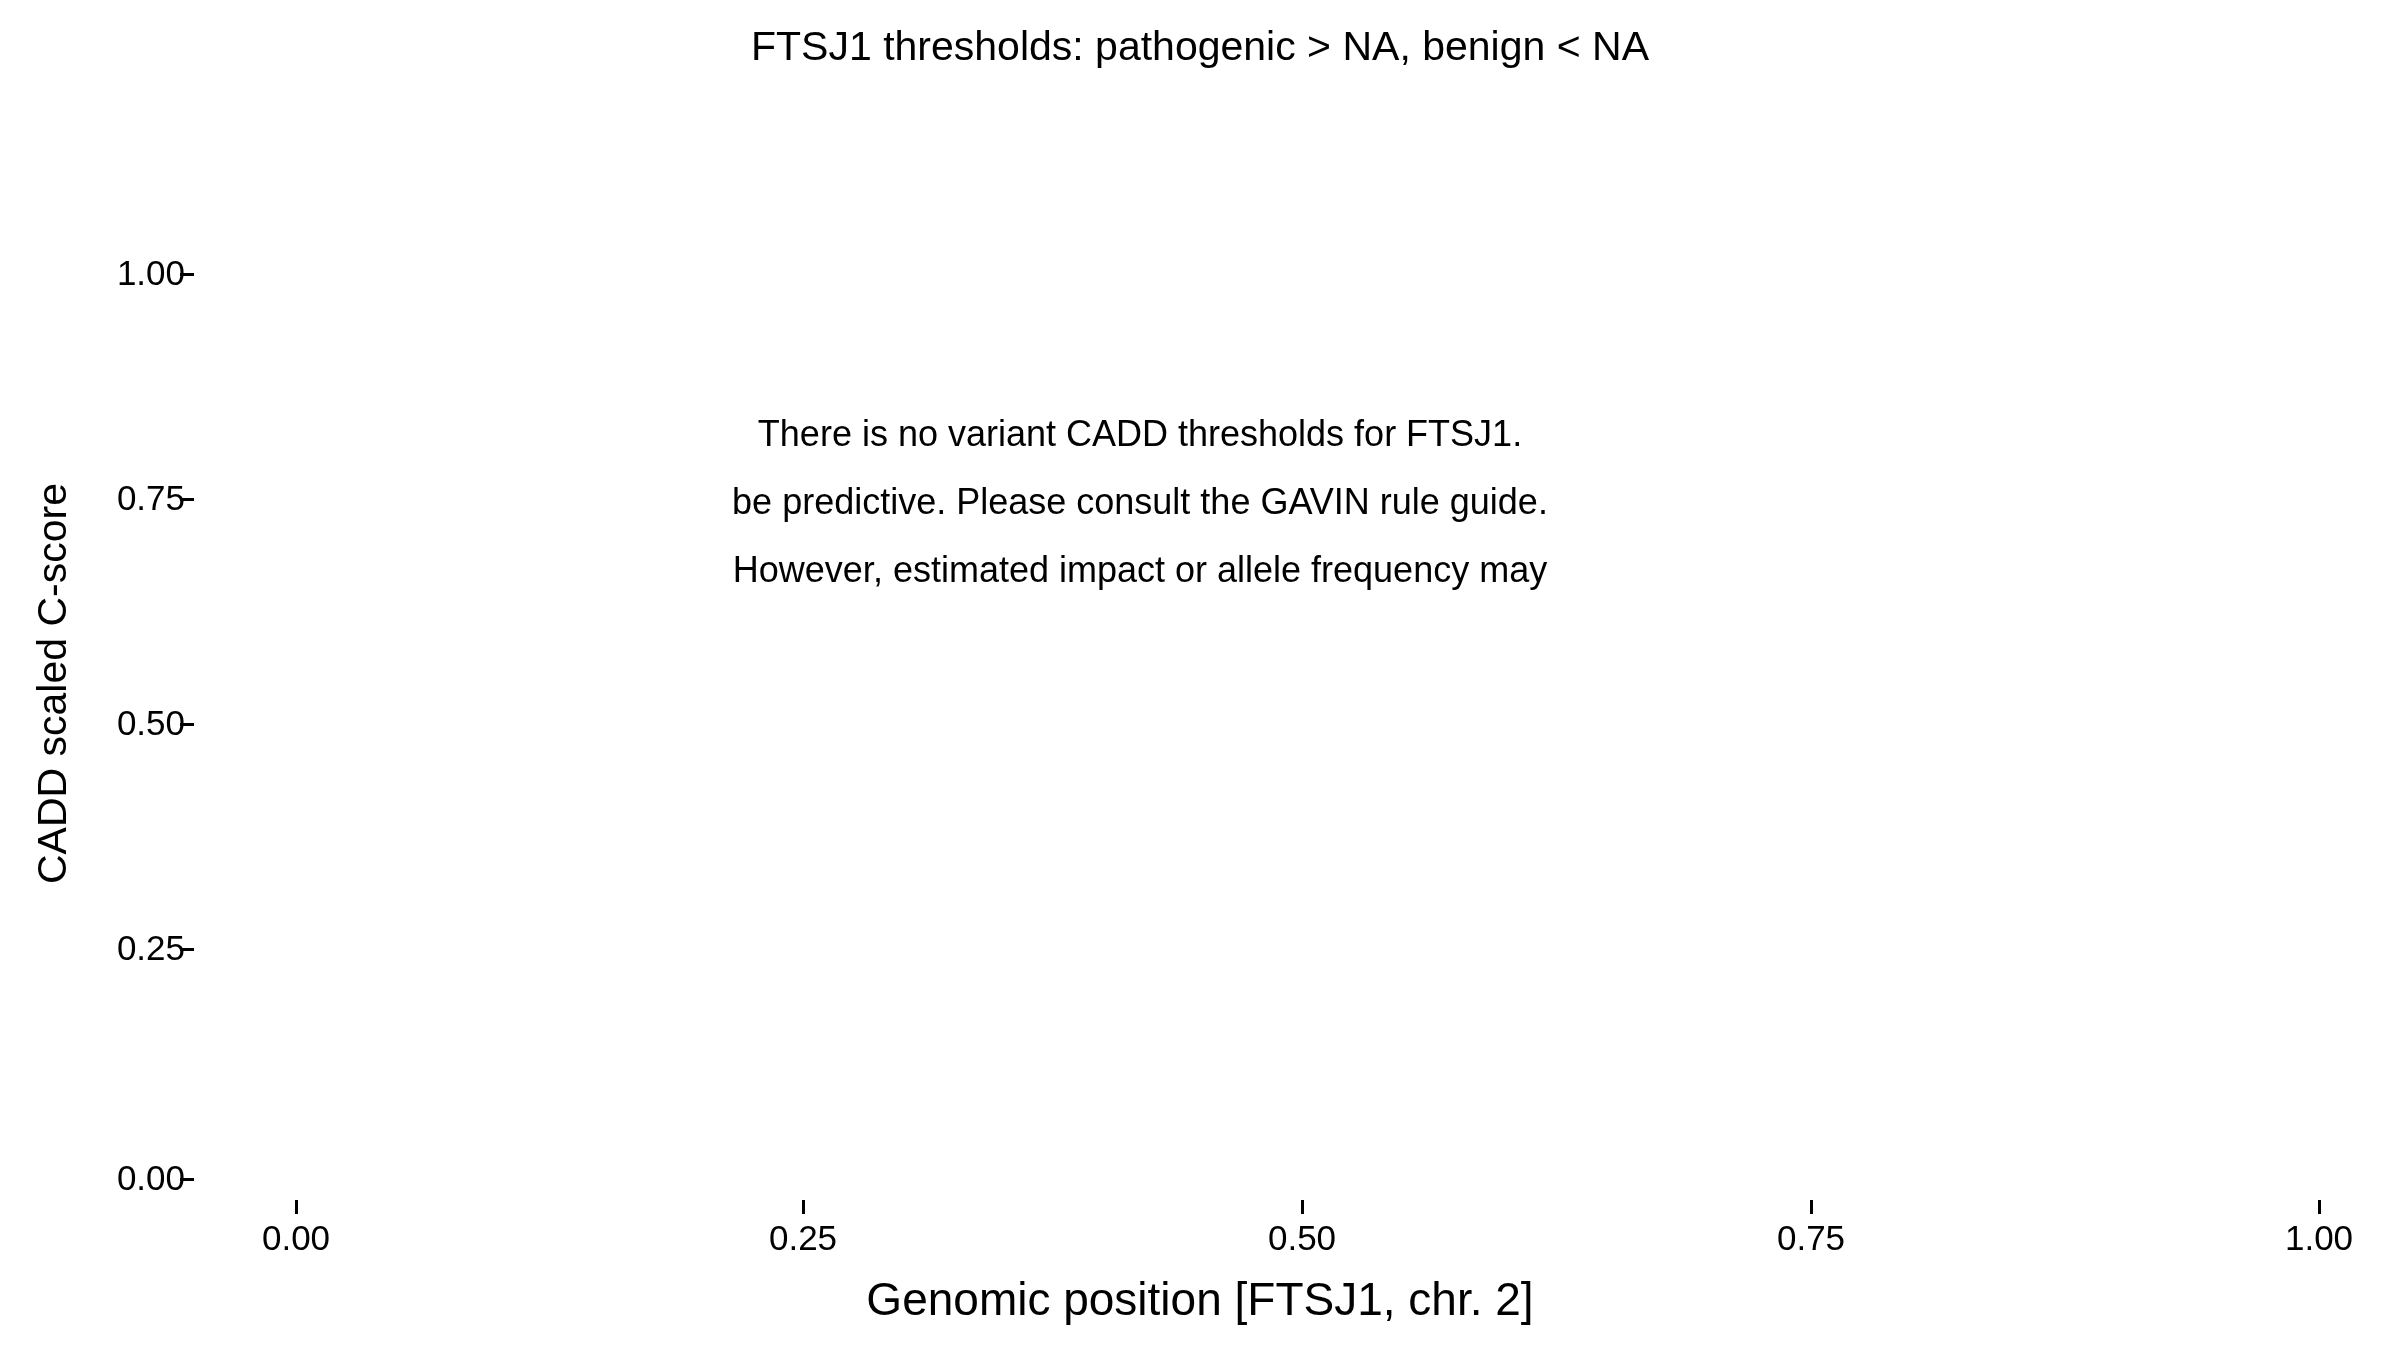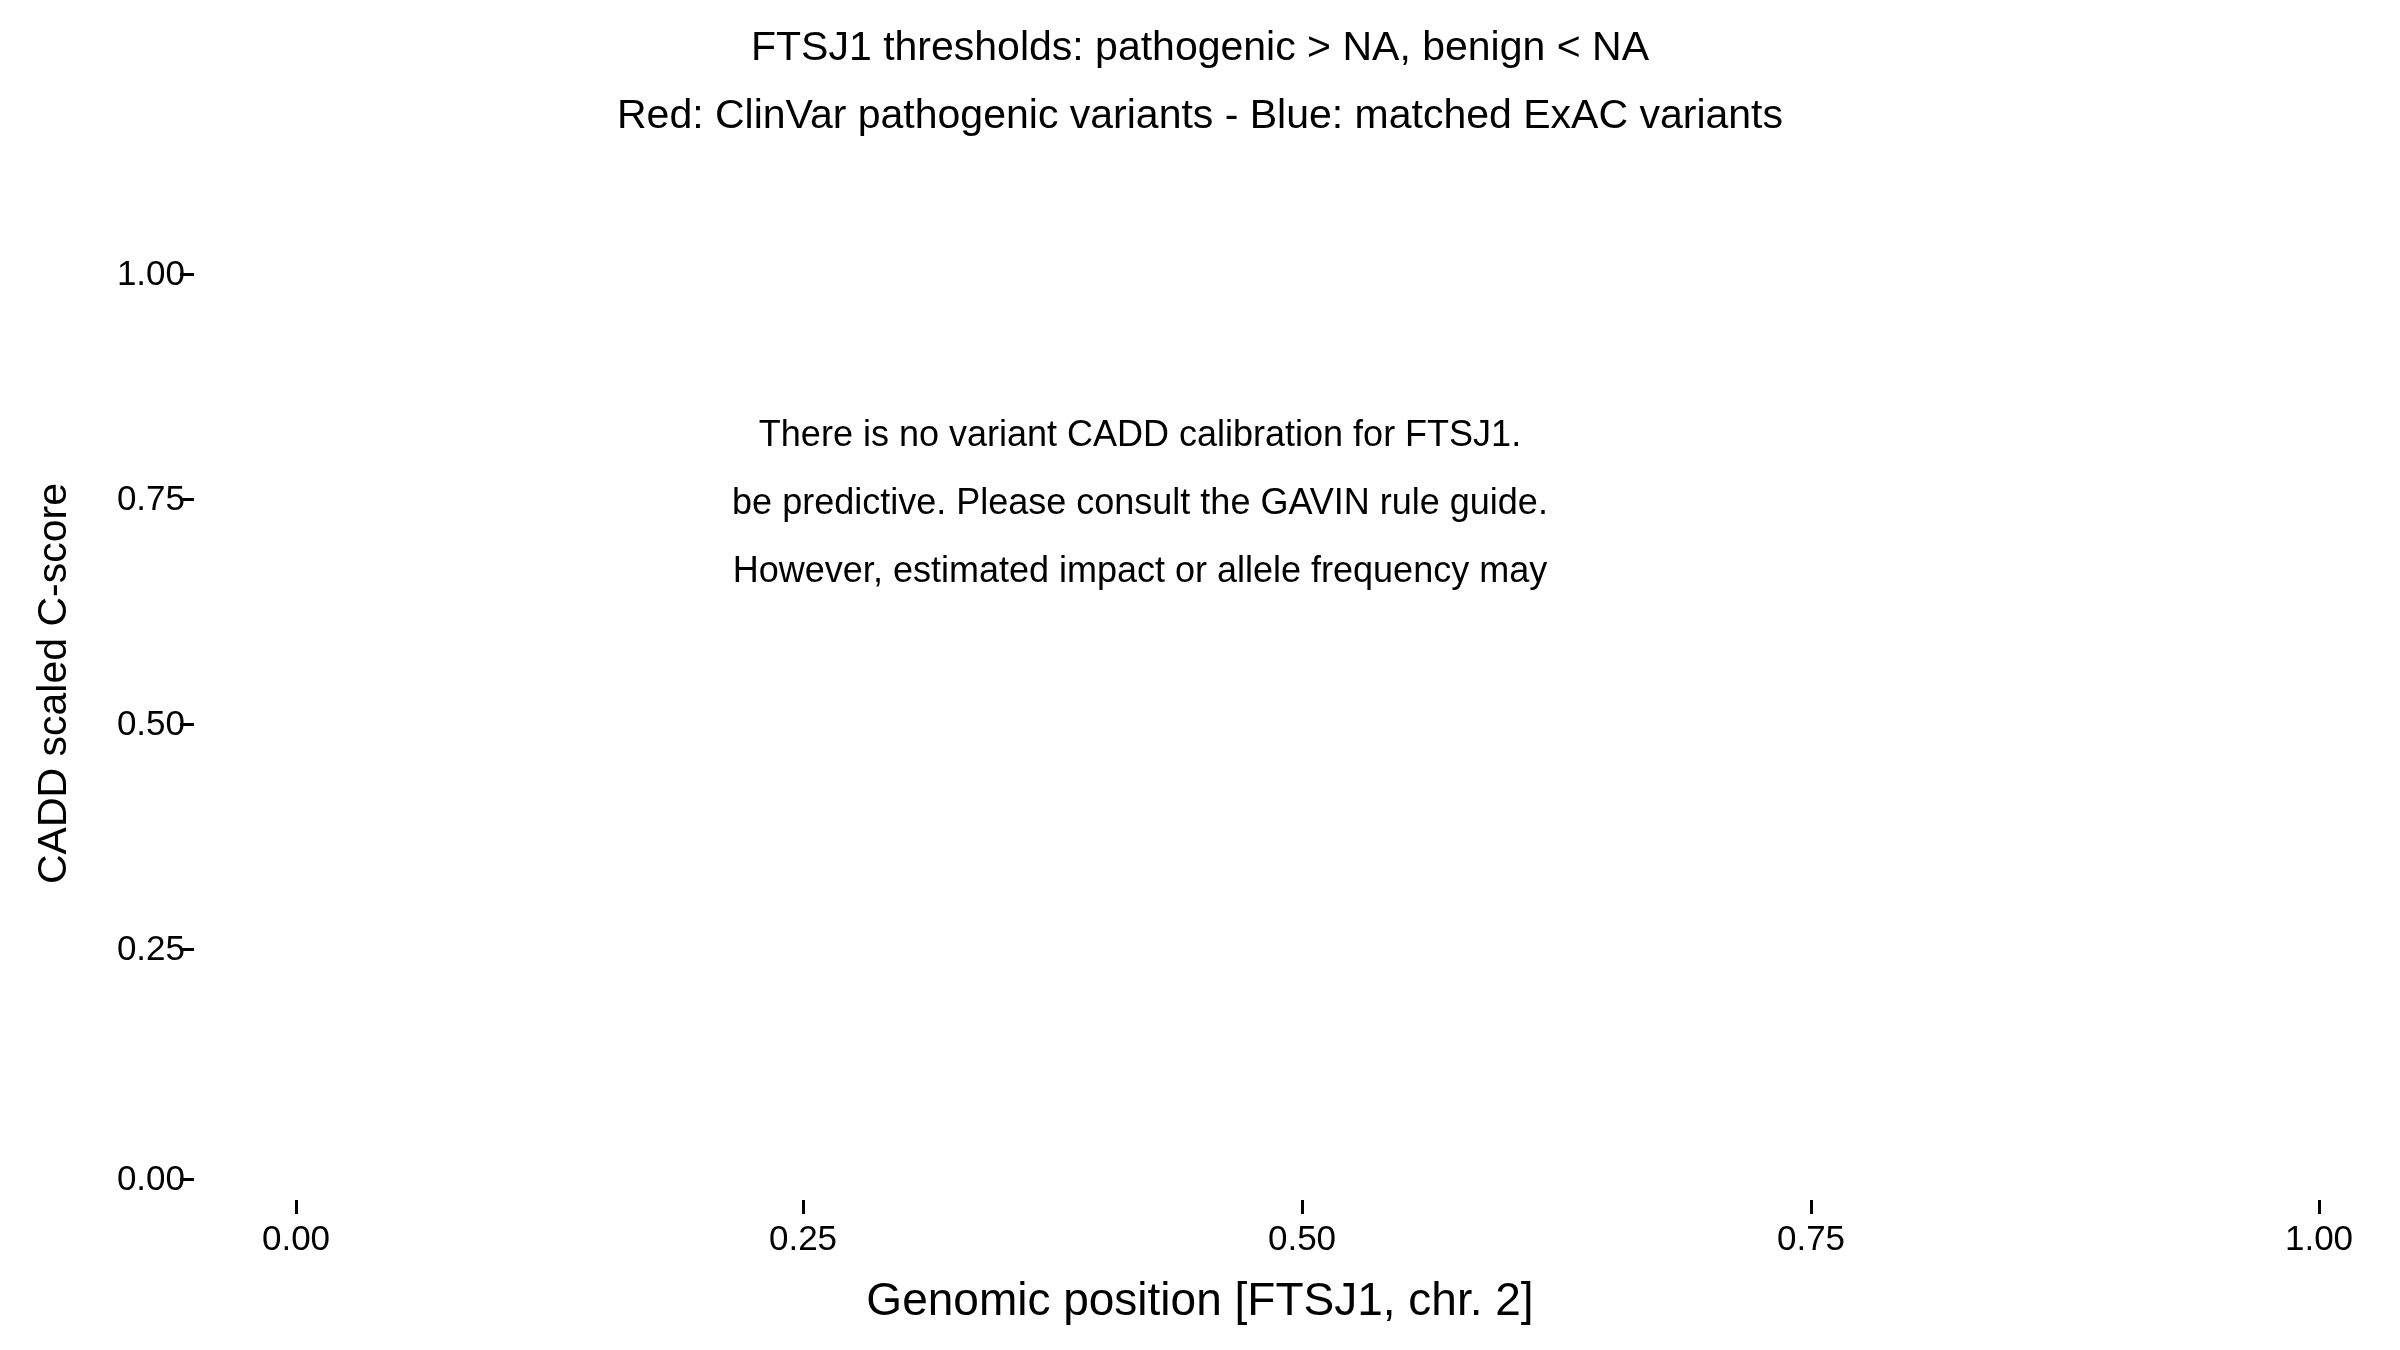--- a/index.html
+++ b/index.html
@@ -110,21 +110,20 @@
     white-space: pre;
   }
 </style>
 </head>
 <body>
 
 <div id="plot">
 
   <div class="title-block">
     <div class="title-line">FTSJ1 thresholds: pathogenic &gt; NA, benign &lt; NA</div>
-    <div class="title-line">Red: ClinVar pathogenic variants - Blue: matched ExAC variants</div>
   </div>
 
   <div class="y-axis-title">CADD scaled C-score</div>
 
   <div class="y-tick-wrap">
     <div class="y-tick" style="top: 253px;">1.00</div>
     <div class="y-tick-mark" style="top: 273px;"></div>
 
     <div class="y-tick" style="top: 478px;">0.75</div>
     <div class="y-tick-mark" style="top: 498px;"></div>
@@ -152,18 +151,18 @@
     <div class="x-tick-mark" style="left: 1810px;"></div>
     <div class="x-tick" style="left: 1711px;">0.75</div>
 
     <div class="x-tick-mark" style="left: 2318px;"></div>
     <div class="x-tick" style="left: 2219px;">1.00</div>
   </div>
 
   <div class="x-axis-title">Genomic position [FTSJ1, chr. 2]</div>
 
   <div class="panel-note">
-    <div class="panel-note-line">There is no variant CADD calibration for FTSJ1.</div>
+    <div class="panel-note-line">There is no variant CADD thresholds for FTSJ1.</div>
     <div class="panel-note-line">be predictive. Please consult the GAVIN rule guide.</div>
     <div class="panel-note-line">However, estimated impact or allele frequency may</div>
   </div>
 
 </div>
 
 </body></html>

